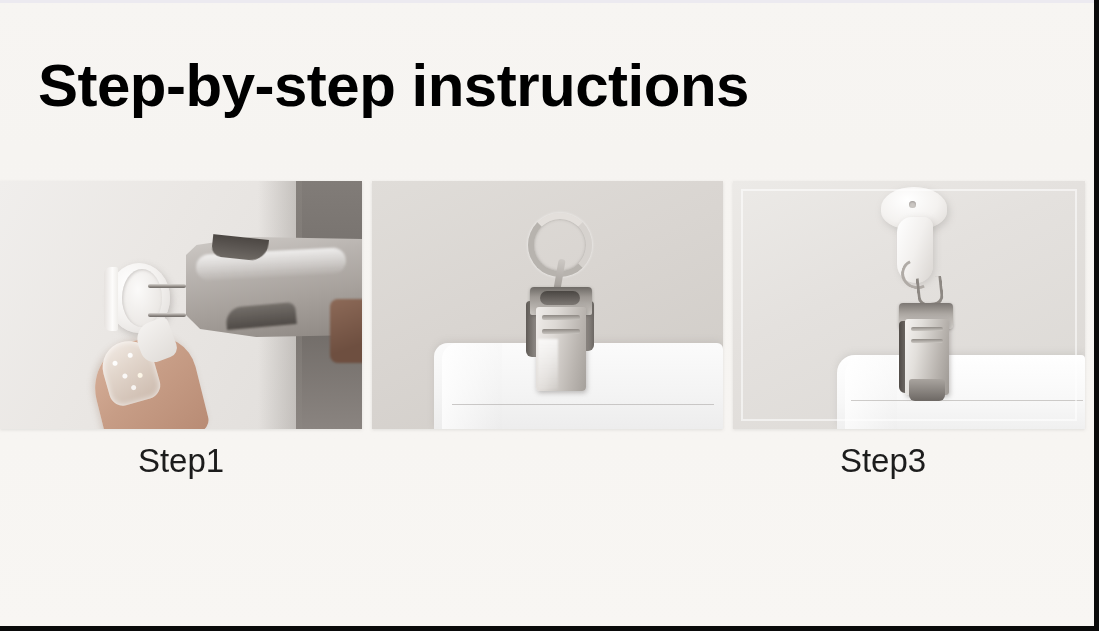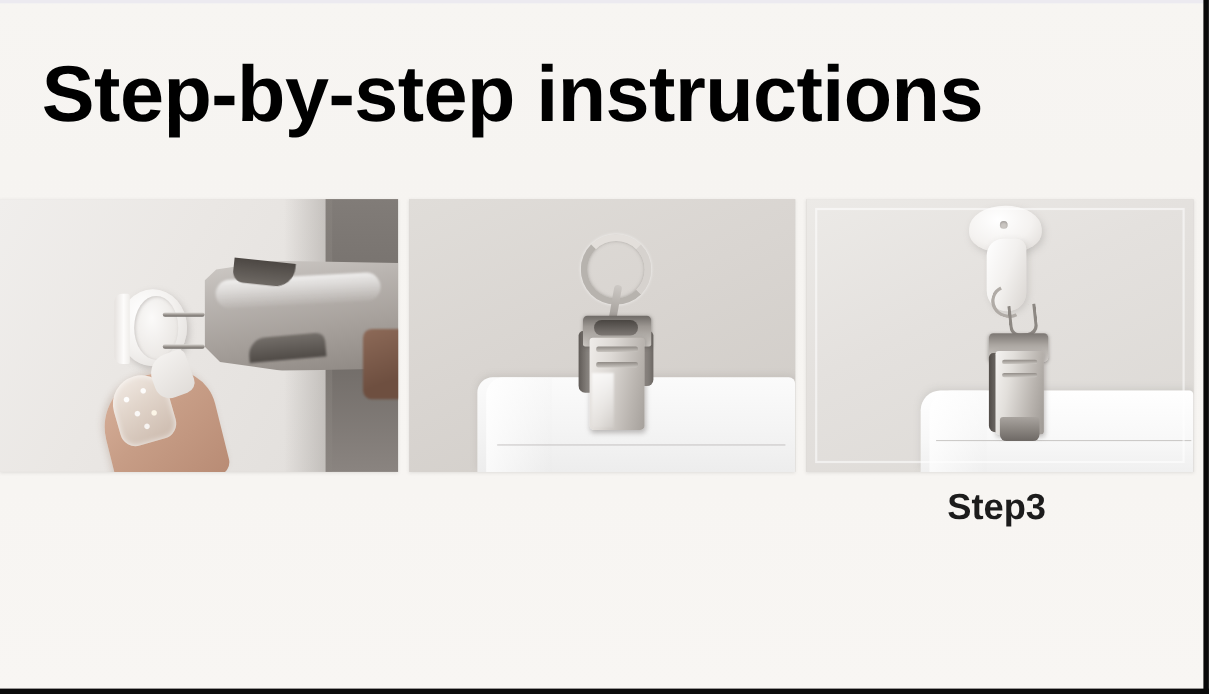--- a/index.html
+++ b/index.html
@@ -42,21 +42,21 @@
     z-index: 30;
   }
 
   
   .heading {
     position: absolute;
     left: 38px;
     top: 38px;
     width: 1022px;
     height: 96px;
-    font-size: 72px;
+    font-size: 60px;
     line-height: 96px;
     font-weight: 700;
     letter-spacing: -0.5px;
     color: #000000;
     white-space: nowrap;
     text-align: left;
     transform: scaleX(1.0);
     transform-origin: left center;
     text-shadow: 0 0 1px rgba(255,255,255,0.9);
   }
@@ -450,21 +450,21 @@
     top: 0;
     height: 46px;
     line-height: 46px;
     font-size: 33px;
     font-weight: 400;
     color: #1c1c1c;
     text-align: center;
   }
   .cap-1 { left: 0px;   width: 362px; }
   .cap-2 { left: 372px; width: 351px; }
-  .cap-3 { left: 730px; width: 352px; font-weight: bold; }
+  .cap-3 { left: 707px; width: 352px; }
 </style>
 </head>
 <body>
 
 <div class="page">
 
   <div class="edge-topline"></div>
 
   <div class="heading">Step-by-step instructions</div>
 
@@ -528,19 +528,20 @@
         <div class="p3-clip-slot p3-clip-slot-a"></div>
         <div class="p3-clip-slot p3-clip-slot-b"></div>
         <div class="p3-clip-tip"></div>
         <div class="p3-frame"></div>
       </div>
     </div>
 
   </div>
 
   <div class="captions">
+    <div class="caption cap-1">Step1</div>
     <div class="caption cap-3">Step3</div>
   </div>
 
   <div class="edge-right"></div>
   <div class="edge-bottom"></div>
 
 </div>
 
 </body></html>

